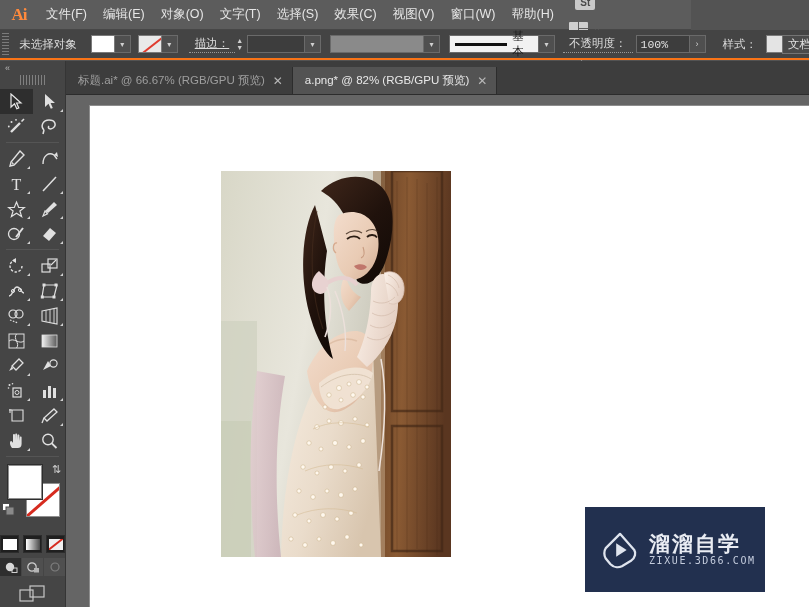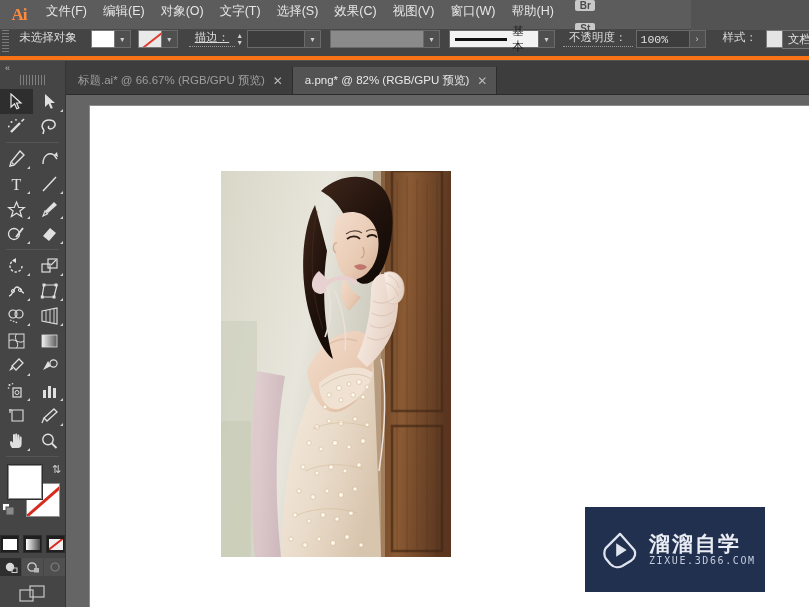--- a/index.html
+++ b/index.html
@@ -9,21 +9,21 @@
     font-family: "Liberation Sans", "DejaVu Sans", sans-serif;
     overflow: hidden;
     position: relative;
     -webkit-font-smoothing: antialiased;
   }
 
   
   #menubar {
     position: absolute; left: 0; top: 0; width: 691px; height: 30px;
     background: #5c5c5c;
-    display: flex; 
+    display: flex; align-items: center;
     border-bottom: 1px solid #474747;
   }
   #ai-logo {
     width: 38px; height: 30px;
     display: flex; align-items: center; justify-content: center;
     color: #ff8a3d; font-weight: bold; font-size: 17px;
     font-family: "Liberation Serif", serif;
     letter-spacing: -1px;
   }
   .menu-item {
@@ -52,22 +52,22 @@
   .ws-grid:before {
     content: ""; position: absolute; left: 9px; top: 6px; right: 0;
     height: 1px; background: #5c5c5c;
   }
   .chev { color: #d4d4d4; font-size: 9px; }
 
   
   #controlbar {
     position: absolute; left: 0; top: 30px; width: 809px; height: 30px;
     background: #444444;
-    display: flex; align-items: flex-start;
-    border-bottom: 4px solid #f97316;
+    display: flex; align-items: center;
+    border-bottom: 2px solid #f97316;
     font-size: 11.5px; color: #d8d8d8;
   }
   .grip {
     width: 9px; height: 22px; margin-left: 2px;
     background: repeating-linear-gradient(to bottom,
       #7b7b7b 0px, #7b7b7b 1px, #444 1px, #444 3px);
   }
   .cb-label { padding: 0 6px; white-space: nowrap; color: #dcdcdc; }
   .cb-label.dotted { border-bottom: 1px dotted #9a9a9a; padding-bottom: 1px; }
   .swatch-box {

